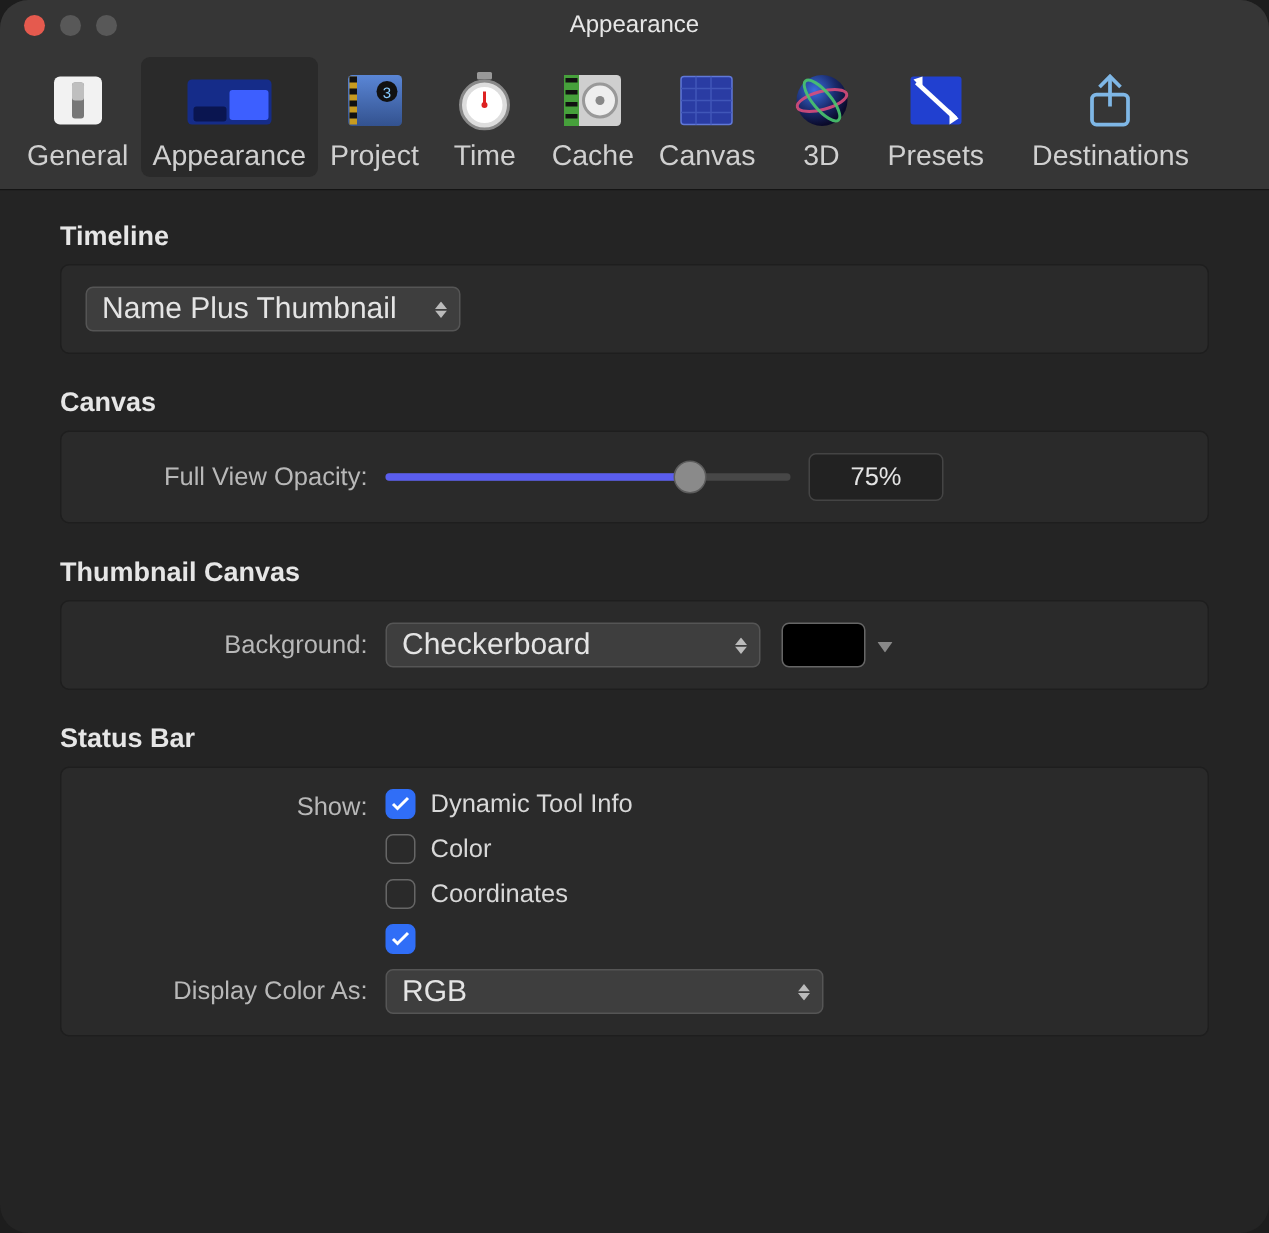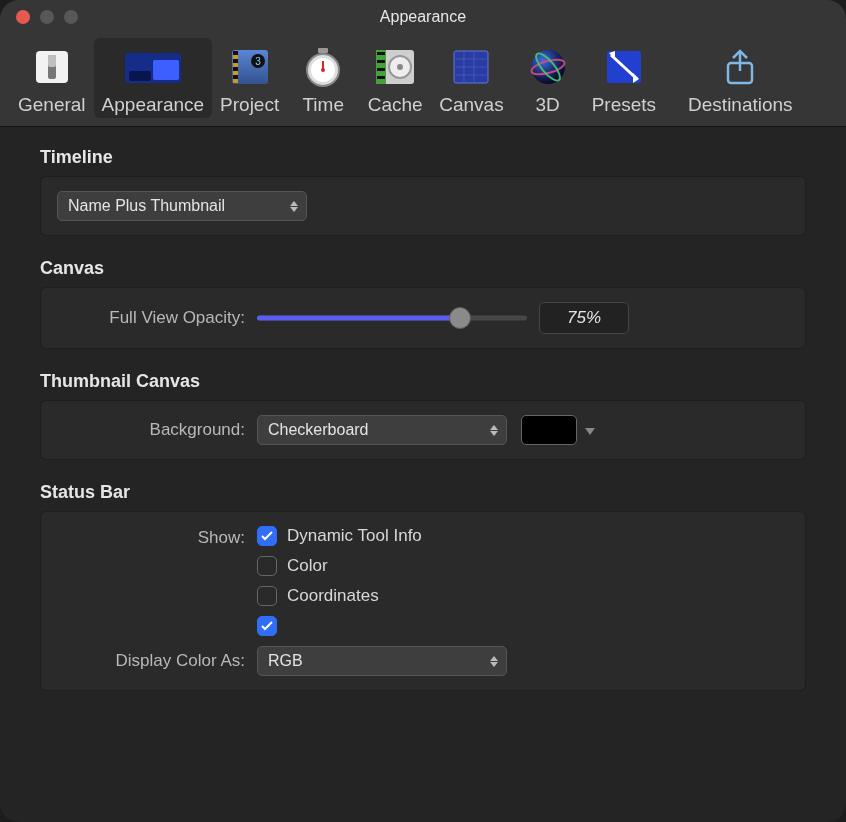--- a/index.html
+++ b/index.html
@@ -112,21 +112,21 @@
   
   .popup {
     background: #3e3e3e;
     border: 1px solid #555;
     border-radius: 5px;
     height: 30px;
     display: flex;
     align-items: center;
     padding: 0 26px 0 10px;
     color: #e4e4e4;
-    font-size: 16px;
+    font-size: 20px;
     position: relative;
     cursor: default;
   }
   .popup-arrows {
     position: absolute;
     right: 8px;
     display: flex;
     flex-direction: column;
     gap: 1px;
   }
@@ -175,21 +175,20 @@
     width: 90px;
     height: 32px;
     background: #222;
     border: 1px solid #444;
     border-radius: 5px;
     display: flex;
     align-items: center;
     justify-content: center;
     color: #e4e4e4;
     font-size: 17px;
-    font-style: italic;
   }
   
   .colorwell {
     width: 56px; height: 30px;
     background: #000;
     border: 1px solid #666;
     border-radius: 5px;
   }
   .expand-arrow {
     margin-left: 8px;
@@ -451,21 +450,21 @@
             <div class="checkbox checked">
               <svg class="check-tick" width="12" height="10">
                   <polyline points="1,5 4,8 11,1" fill="none" stroke="#fff" stroke-width="2"></polyline>
                 </svg>
             </div>
           </div>
         </div>
       </div>
       <div class="row" style="margin-top:10px">
         <div class="row-label">Display Color As:</div>
-        <div class="popup" style="width:250px">
+        <div class="popup" style="width:292px">
           <span>RGB</span>
           <span class="popup-arrows">
             <svg width="8" height="5">
                 <polygon points="0,5 8,5 4,0" fill="#bbb"></polygon>
               </svg>
             <svg width="8" height="5">
                 <polygon points="0,0 8,0 4,5" fill="#bbb"></polygon>
               </svg>
           </span>
         </div>

